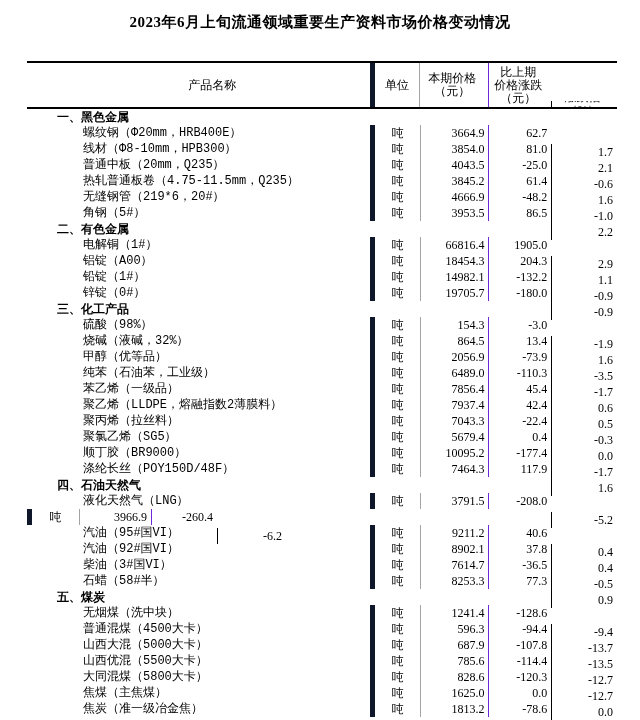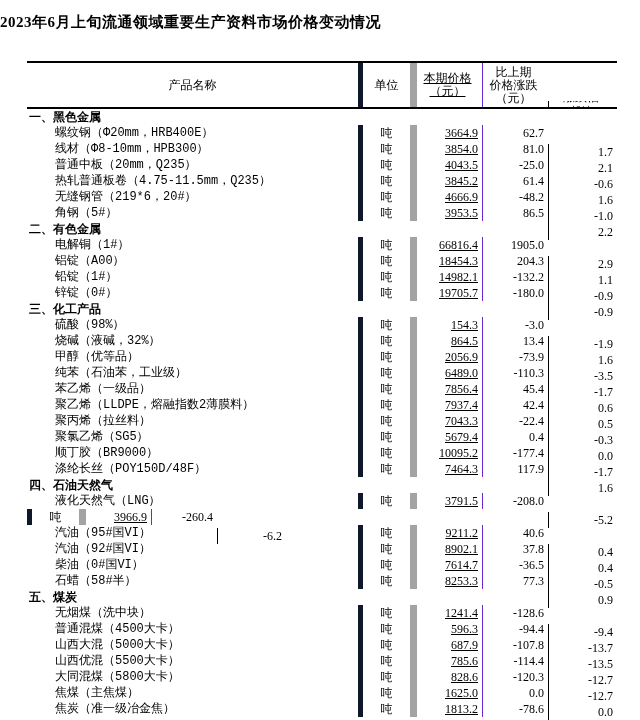--- a/index.html
+++ b/index.html
@@ -4,36 +4,36 @@
 <style>
   * { margin:0; padding:0; box-sizing:border-box; }
   html,body { width:640px; height:720px; background:#ffffff; overflow:hidden; }
   body {
     font-family:"Liberation Serif","DejaVu Serif",serif;
     color:#000;
     position:relative;
   }
   .title {
     position:absolute; top:13px; left:0; width:640px;
-    text-align:left; font-weight:bold; font-size:15px; letter-spacing:0.5px;
+    text-align:center; font-weight:bold; font-size:15px; letter-spacing:0.5px;
   }
   .tablewrap {
     position:absolute; left:27px; top:61px; width:590px;
     border-top:2.5px solid #000;
   }
   .thead { display:flex; height:46px; border-bottom:2px solid #000; }
   .thead .cell {
     display:flex; align-items:center; justify-content:center;
     text-align:center; font-size:12px; line-height:13px; white-space:pre-line;
   }
   .row { display:flex; height:16px; font-size:12px; line-height:16px;align-items:center; }
   .cell { overflow:hidden; }
-  .c-name   { width:331px; }
+  .c-name   { width:331px;margin-left:28px; }
   .c-unit   { width:52px;  border-left:5px solid #0f172a; text-align:center; }
-  .c-price  { width:72px;  border-left:7px solid #a3a3a3; text-align:right; padding-right:4px;text-decoration:underline; }
+  .c-price  { width:72px;  border-left:1px solid #a3a3a3; text-align:right; padding-right:4px; }
   .c-change { width:66px;  border-left:1px solid #6d28d9; text-align:right; padding-right:4px; }
   .c-pct    { width:69px;  border-left:1px solid #000; text-align:right; padding-right:4px;margin-top:38px; }
   .row .c-name.section { font-weight:bold; padding-left:2px; }
   .row .c-name.product { padding-left:28px;font-family:Liberation Mono, monospace; }
   .filler { height:14px; }
 </style>
 </head>
 <body>
 
 <div class="title">2023年6月上旬流通领域重要生产资料市场价格变动情况</div>
@@ -240,21 +240,21 @@
         <div class="cell c-pct">0.4</div>
       </div>
       <div class="row">
         <div class="cell c-name product">汽油（92#国VI）</div>
         <div class="cell c-unit">吨</div>
         <div class="cell c-price">8902.1</div>
         <div class="cell c-change">37.8</div>
         <div class="cell c-pct">0.4</div>
       </div>
       <div class="row">
-        <div class="cell c-name product">柴油（0#国VI）</div>
+        <div class="cell c-name product">柴油（3#国VI）</div>
         <div class="cell c-unit">吨</div>
         <div class="cell c-price">7614.7</div>
         <div class="cell c-change">-36.5</div>
         <div class="cell c-pct">-0.5</div>
       </div>
       <div class="row">
         <div class="cell c-name product">石蜡（58#半）</div>
         <div class="cell c-unit">吨</div>
         <div class="cell c-price">8253.3</div>
         <div class="cell c-change">77.3</div>

